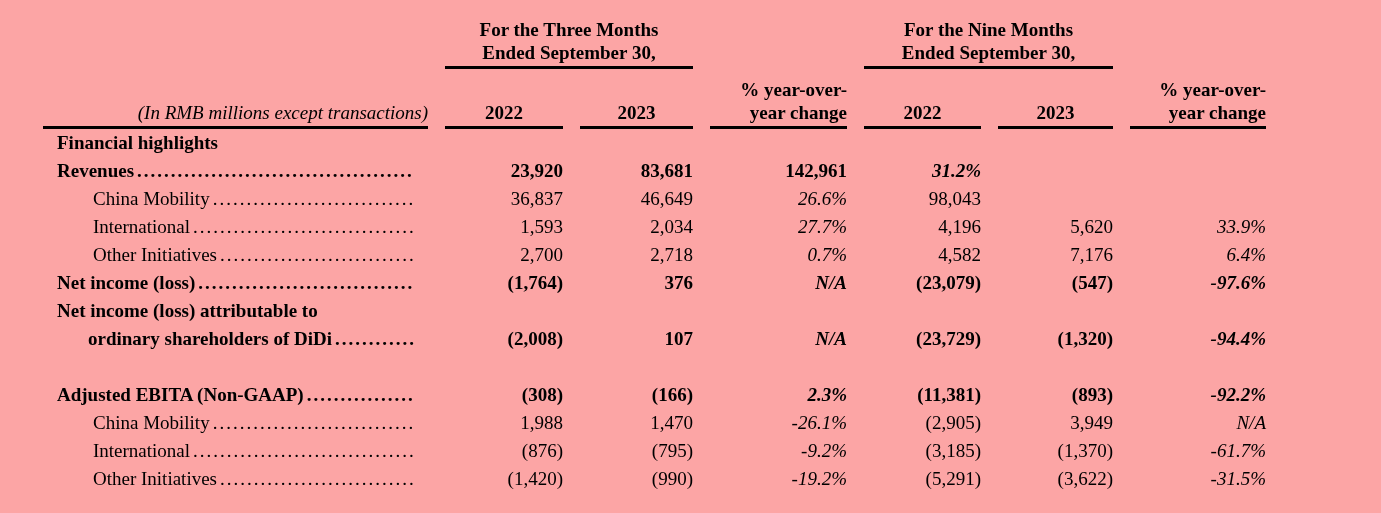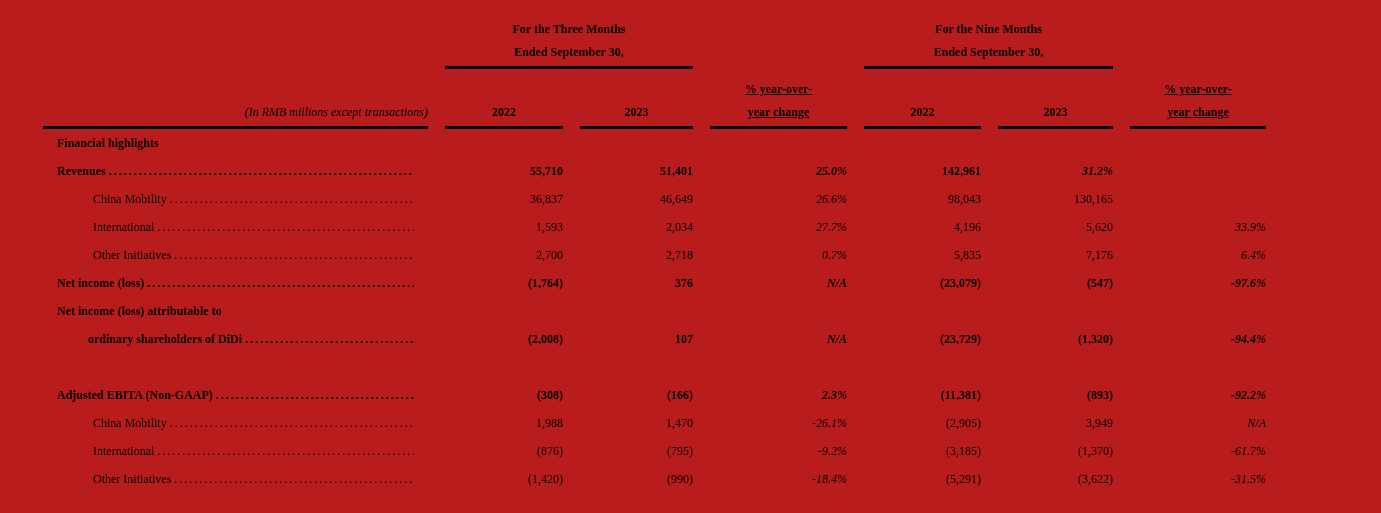--- a/index.html
+++ b/index.html
@@ -1,22 +1,22 @@
 <!DOCTYPE html>
 <html><head>
 <meta charset="utf-8">
 <style>
   html,body { margin:0; padding:0; background:#ffffff; }
   .page {
     position:relative;
     width:1381px; height:513px;
-    background:#b91c1c;
+    background:#fca5a5;
     color:#000000;
     font-family:"Liberation Serif","DejaVu Serif",serif;
-    font-size:12px;
+    font-size:19px;
     overflow:hidden;
   }
   .tbl { margin-left:43px; width:1223px; }
   .grid {
     display:grid;
     grid-template-columns:385px 118px 113px 137px 117px 115px 136px;
     column-gap:17px;
   }
   
   .group-row { align-items:end; padding-top:18px; }
@@ -25,21 +25,21 @@
     border-bottom:3px solid #000; padding-bottom:2px;
   }
   .group-three { grid-column:2 / span 2; }
   .group-nine  { grid-column:5 / span 2; }
   
   .colhead-row { align-items:end; height:60px; }
   .ch { border-bottom:3px solid #000; padding-bottom:2px; line-height:23px;text-align:right; }
   .ch-label { font-style:italic; }
   .ch-label .in { padding-left:10px; white-space:nowrap; }
   .ch-year { text-align:center; font-weight:bold; }
-  .ch-yoy  { text-align:center; font-weight:bold;text-decoration:underline; }
+  .ch-yoy  { font-weight:bold; }
   
   .r { height:28px; line-height:28px; }
   .label-cell { display:flex; overflow:hidden; }
   .lbl { white-space:nowrap; }
   .sty-section .lbl, .sty-main .lbl { padding-left:14px; }
   .sty-sub .lbl { padding-left:50px; }
   .sty-main-continuation .lbl { padding-left:45px; }
   .sty-section, .sty-main, .sty-main-continuation { font-weight:bold; }
   .leader {
     flex:1 1 auto; min-width:0; overflow:hidden; white-space:nowrap;
@@ -100,36 +100,34 @@
     <div class="num pct"></div>
     <div class="num"></div>
     <div class="num"></div>
     <div class="num pct"></div>
   </div>
         <div class="grid r sty-main">
     <div class="label-cell">
       <span class="lbl">Revenues</span>
       <span class="leader"></span>
     </div>
-    <div class="num">55,710</div>
-    <div class="num">51,401</div>
-    <div class="num pct">25.0%</div>
+    <div class="num">23,920</div>
+    <div class="num">83,681</div>
     <div class="num">142,961</div>
     <div class="num pct">31.2%</div>
   </div>
         <div class="grid r sty-sub">
     <div class="label-cell">
       <span class="lbl">China Mobility</span>
       <span class="leader"></span>
     </div>
     <div class="num">36,837</div>
     <div class="num">46,649</div>
     <div class="num pct">26.6%</div>
     <div class="num">98,043</div>
-    <div class="num">130,165</div>
   </div>
         <div class="grid r sty-sub">
     <div class="label-cell">
       <span class="lbl">International</span>
       <span class="leader"></span>
     </div>
     <div class="num">1,593</div>
     <div class="num">2,034</div>
     <div class="num pct">27.7%</div>
     <div class="num">4,196</div>
@@ -137,21 +135,21 @@
     <div class="num pct">33.9%</div>
   </div>
         <div class="grid r sty-sub">
     <div class="label-cell">
       <span class="lbl">Other Initiatives</span>
       <span class="leader"></span>
     </div>
     <div class="num">2,700</div>
     <div class="num">2,718</div>
     <div class="num pct">0.7%</div>
-    <div class="num">5,835</div>
+    <div class="num">4,582</div>
     <div class="num">7,176</div>
     <div class="num pct">6.4%</div>
   </div>
         <div class="grid r sty-main">
     <div class="label-cell">
       <span class="lbl">Net income (loss)</span>
       <span class="leader"></span>
     </div>
     <div class="num">(1,764)</div>
     <div class="num">376</div>
@@ -221,21 +219,21 @@
     <div class="num">(1,370)</div>
     <div class="num pct">-61.7%</div>
   </div>
         <div class="grid r sty-sub">
     <div class="label-cell">
       <span class="lbl">Other Initiatives</span>
       <span class="leader"></span>
     </div>
     <div class="num">(1,420)</div>
     <div class="num">(990)</div>
-    <div class="num pct">-18.4%</div>
+    <div class="num pct">-19.2%</div>
     <div class="num">(5,291)</div>
     <div class="num">(3,622)</div>
     <div class="num pct">-31.5%</div>
   </div>
       </div>
 
   </div>
 </div>
 
 </body></html>

